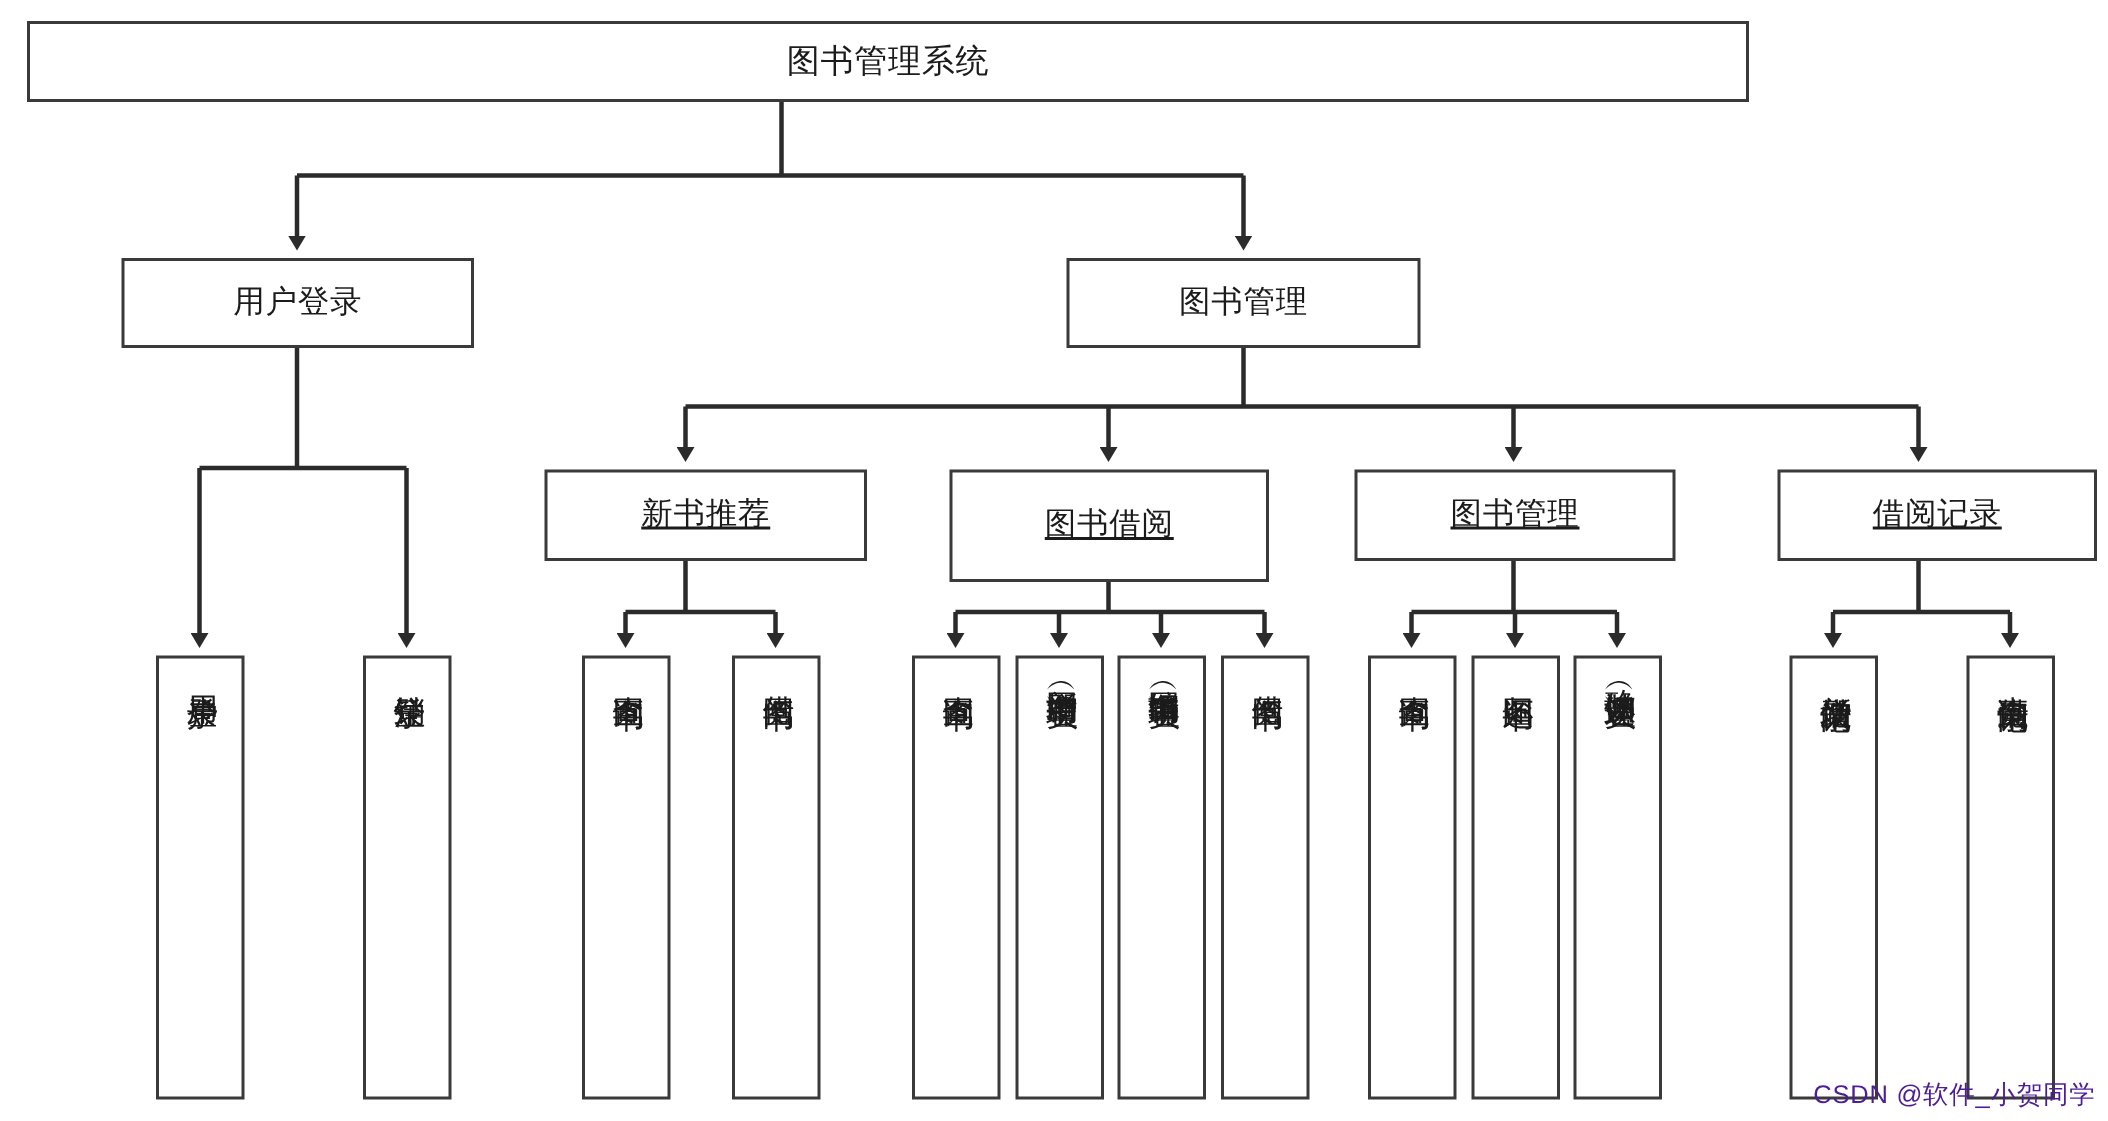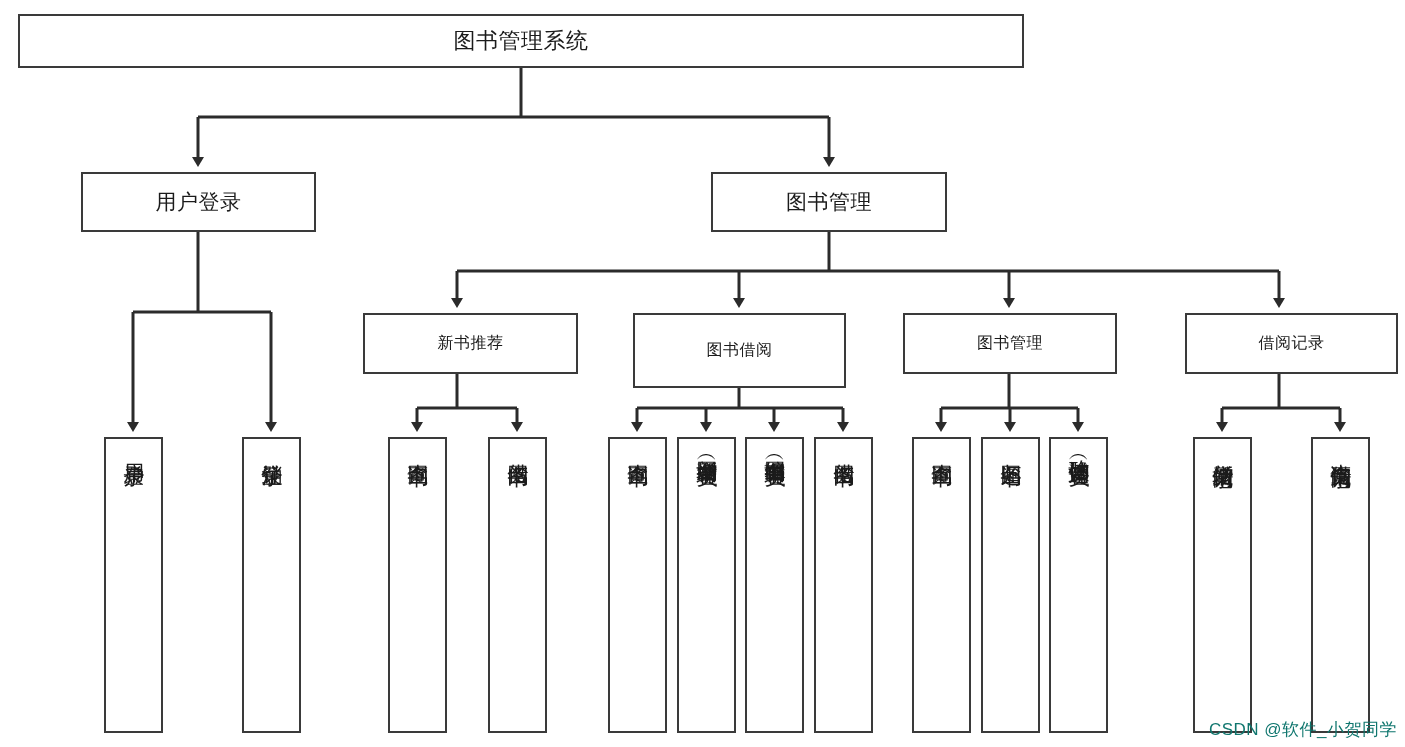--- a/index.html
+++ b/index.html
@@ -36,21 +36,21 @@
     color: #1b1b1b;
   }
   .node .label {
     font-size: 21px;
     line-height: 1.15;
     letter-spacing: 0.5px;
     white-space: nowrap;
   }
   .node.root .label { font-size: 22px; }
   .node.lvl2 .label { font-size: 21px; }
-  .node.lvl3 .label { font-size: 16px; }
+  .node.lvl3 .label { font-size: 21px; text-decoration: underline; }
   .node.leaf {
     align-items: flex-start;
     justify-content: center;
     padding-top: 4px;
   }
   .node.leaf .label {
     writing-mode: vertical-rl;
     text-orientation: upright;
     font-size: 21px;
     line-height: 1.28;
@@ -59,21 +59,21 @@
     margin-top: 4px;
   }
   .node.leaf.tall-text .label {
     margin-top: 0px;
   }
   .watermark {
     position: absolute;
     right: 8px;
     bottom: 6px;
     font-size: 17px;
-    color: #0f766e;
+    color: #4c1d95;
     letter-spacing: 0.5px;
     white-space: nowrap;
   }
 </style>
 </head>
 <body>
 
 <div id="canvas">
 
   <svg class="wires" viewBox="0 0 1405 747" xmlns="http://www.w3.org/2000/svg">
@@ -120,21 +120,21 @@
       <path d="M1010,408 L1010,423" marker-end="url(#arrow)"></path>
       <path d="M1078,408 L1078,423" marker-end="url(#arrow)"></path>
 
       <path d="M1279,374 L1279,408"></path>
       <path d="M1222,408 L1340,408"></path>
       <path d="M1222,408 L1222,423" marker-end="url(#arrow)"></path>
       <path d="M1340,408 L1340,423" marker-end="url(#arrow)"></path>
     </g>
   </svg>
 
-  <div class="node root" style="left:18px; top:14px; width:1006px; height:54px;">
+  <div class="node root" style="left:18px; top:14px; width:1148px; height:54px;">
     <span class="label">图书管理系统</span>
   </div>
 
   <div class="node lvl2" style="left:81px; top:172px; width:235px; height:60px;">
     <span class="label">用户登录</span>
   </div>
   <div class="node lvl2" style="left:711px; top:172px; width:236px; height:60px;">
     <span class="label">图书管理</span>
   </div>
 

